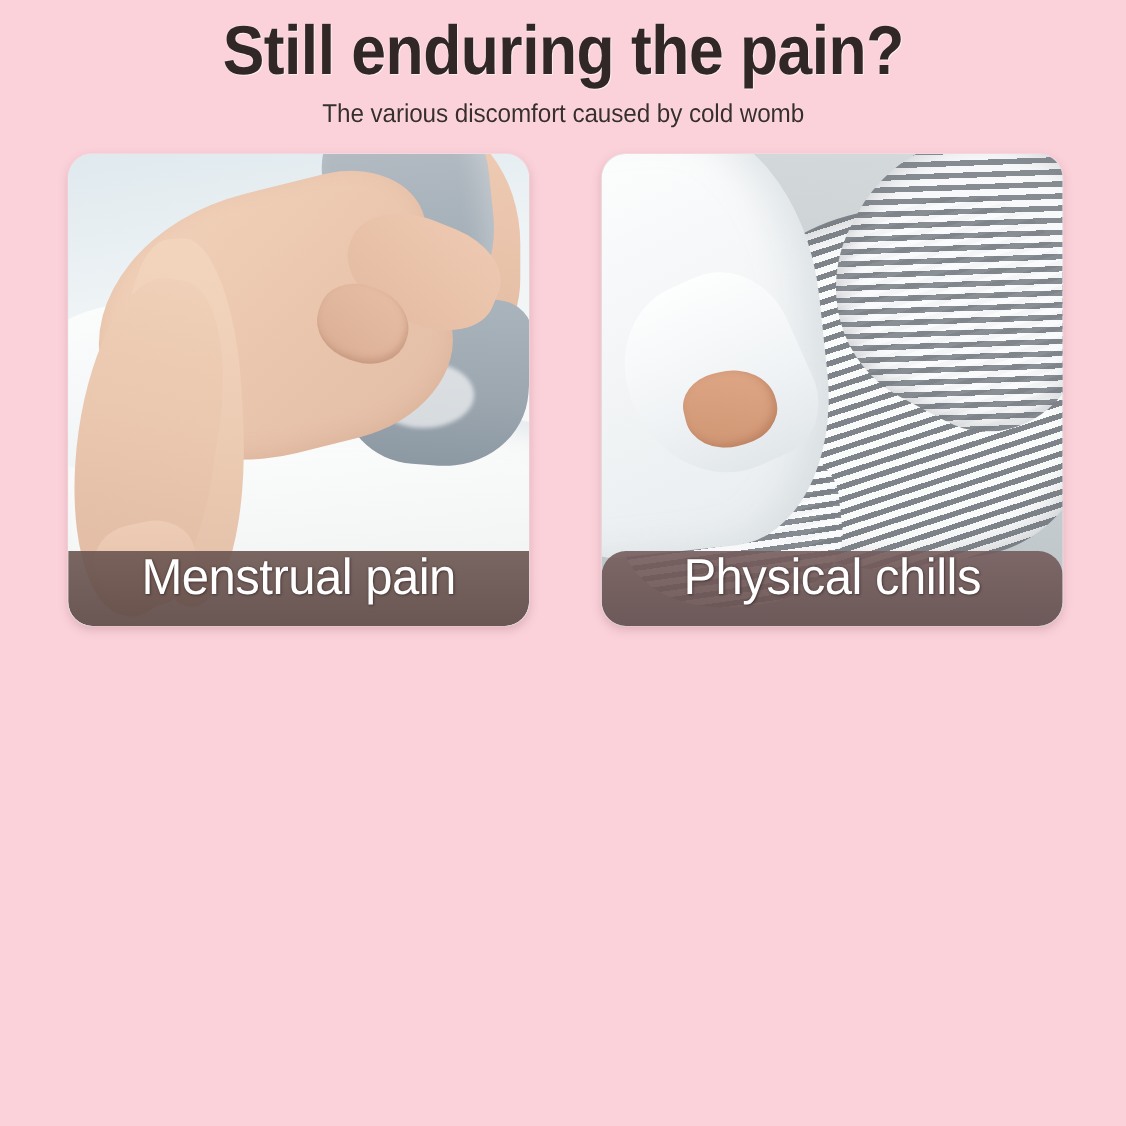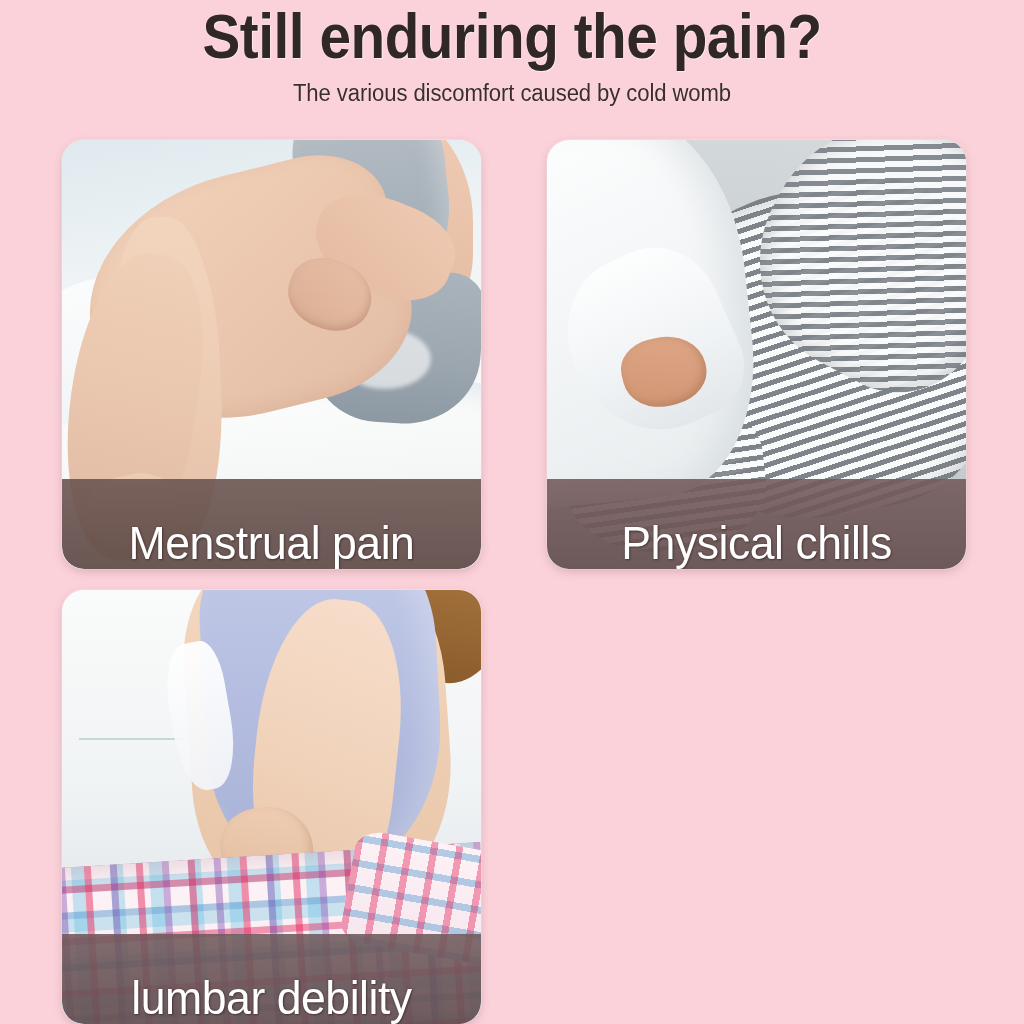--- a/index.html
+++ b/index.html
@@ -12,21 +12,21 @@
 
   body {
     background:#fbd2da;
     font-family:"Liberation Sans", sans-serif;
     position:relative;
   }
 
   
   .header {
     width:100%;
-    padding-top:2px;
+    padding-top:12px;
     text-align:center;
   }
 
   .page-title {
     font-family:"Liberation Sans", sans-serif;
     font-size:63px;
     font-weight:700;
     line-height:1.08;
     letter-spacing:-0.5px;
     color:#312726;
@@ -76,23 +76,23 @@
 
   .card-photo {
     position:absolute;
     inset:0;
     overflow:hidden;
   }
 
   .card-caption {
     position:absolute;
     left:0; right:0; bottom:0;
-    height:90px;
+    height:68px;
     display:flex;
-    align-items:flex-end;
+    align-items:flex-start;
     border-bottom-left-radius:22px;
     border-bottom-right-radius:22px;
   }
 
   .card-caption-text {
     width:100%;
     text-align:center;
     font-size:46px;
     font-weight:400;
     color:#ffffff;
@@ -101,21 +101,21 @@
     transform:scaleX(0.97);
     text-shadow:
       0 0 2px rgba(60,40,40,0.55),
       1px 1px 2px rgba(50,30,30,0.5);
     padding-bottom:3px;
     white-space:nowrap;
   }
 
   
   .cap-brown  { background:linear-gradient(180deg, rgba(108,86,81,0.90) 0%, rgba(96,75,71,0.93) 100%); }
-  .cap-brown2 { background:linear-gradient(180deg, rgba(117,92,92,0.90) 0%, rgba(104,81,81,0.93) 100%); }
+  .cap-brown2 { background:linear-gradient(180deg, rgba(117,92,92,0.90) 0%, rgba(104,81,81,0.93) 100%);border-radius:22px; }
   .cap-brown3 { background:linear-gradient(180deg, rgba(112,90,92,0.88) 0%, rgba(99,79,81,0.92) 100%); }
   .cap-slate  { background:linear-gradient(180deg, rgba(88,83,110,0.93) 0%, rgba(78,74,100,0.95) 100%); }
 
   
   .p1 { background:linear-gradient(170deg,#dfe9ee 0%,#eef3f5 28%,#f7f8f8 60%,#fbfbfb 100%); }
   .p1-bed {
     position:absolute; left:-6%; top:54%; width:118%; height:52%;
     background:linear-gradient(175deg,#ffffff 0%,#f6f7f7 45%,#ecf0f1 100%);
     border-radius:48% 34% 0 0 / 22% 18% 0 0;
     box-shadow:inset 0 10px 26px rgba(180,195,205,0.35);
@@ -482,32 +482,15 @@
       <div class="p2-leg3"></div>
       <div class="p2-top"></div>
       <div class="p2-sleeve"></div>
       <div class="p2-hand"></div>
     </div>
     <div class="card-caption cap-brown2">
       <span class="card-caption-text">Physical chills</span>
     </div>
   </div>
 
-  <div class="card">
-    <div class="card-photo p3">
-      <div class="p3-wall"></div>
-      <div class="p3-wall-line"></div>
-      <div class="p3-hair"></div>
-      <div class="p3-torso"></div>
-      <div class="p3-tank"></div>
-      <div class="p3-lace"></div>
-      <div class="p3-arm"></div>
-      <div class="p3-hand"></div>
-      <div class="p3-plaid"></div>
-      <div class="p3-plaid-fold"></div>
-    </div>
-    <div class="card-caption cap-brown3">
-      <span class="card-caption-text">lumbar debility</span>
-    </div>
-  </div>
 
 
 </div>
 
 </body></html>

